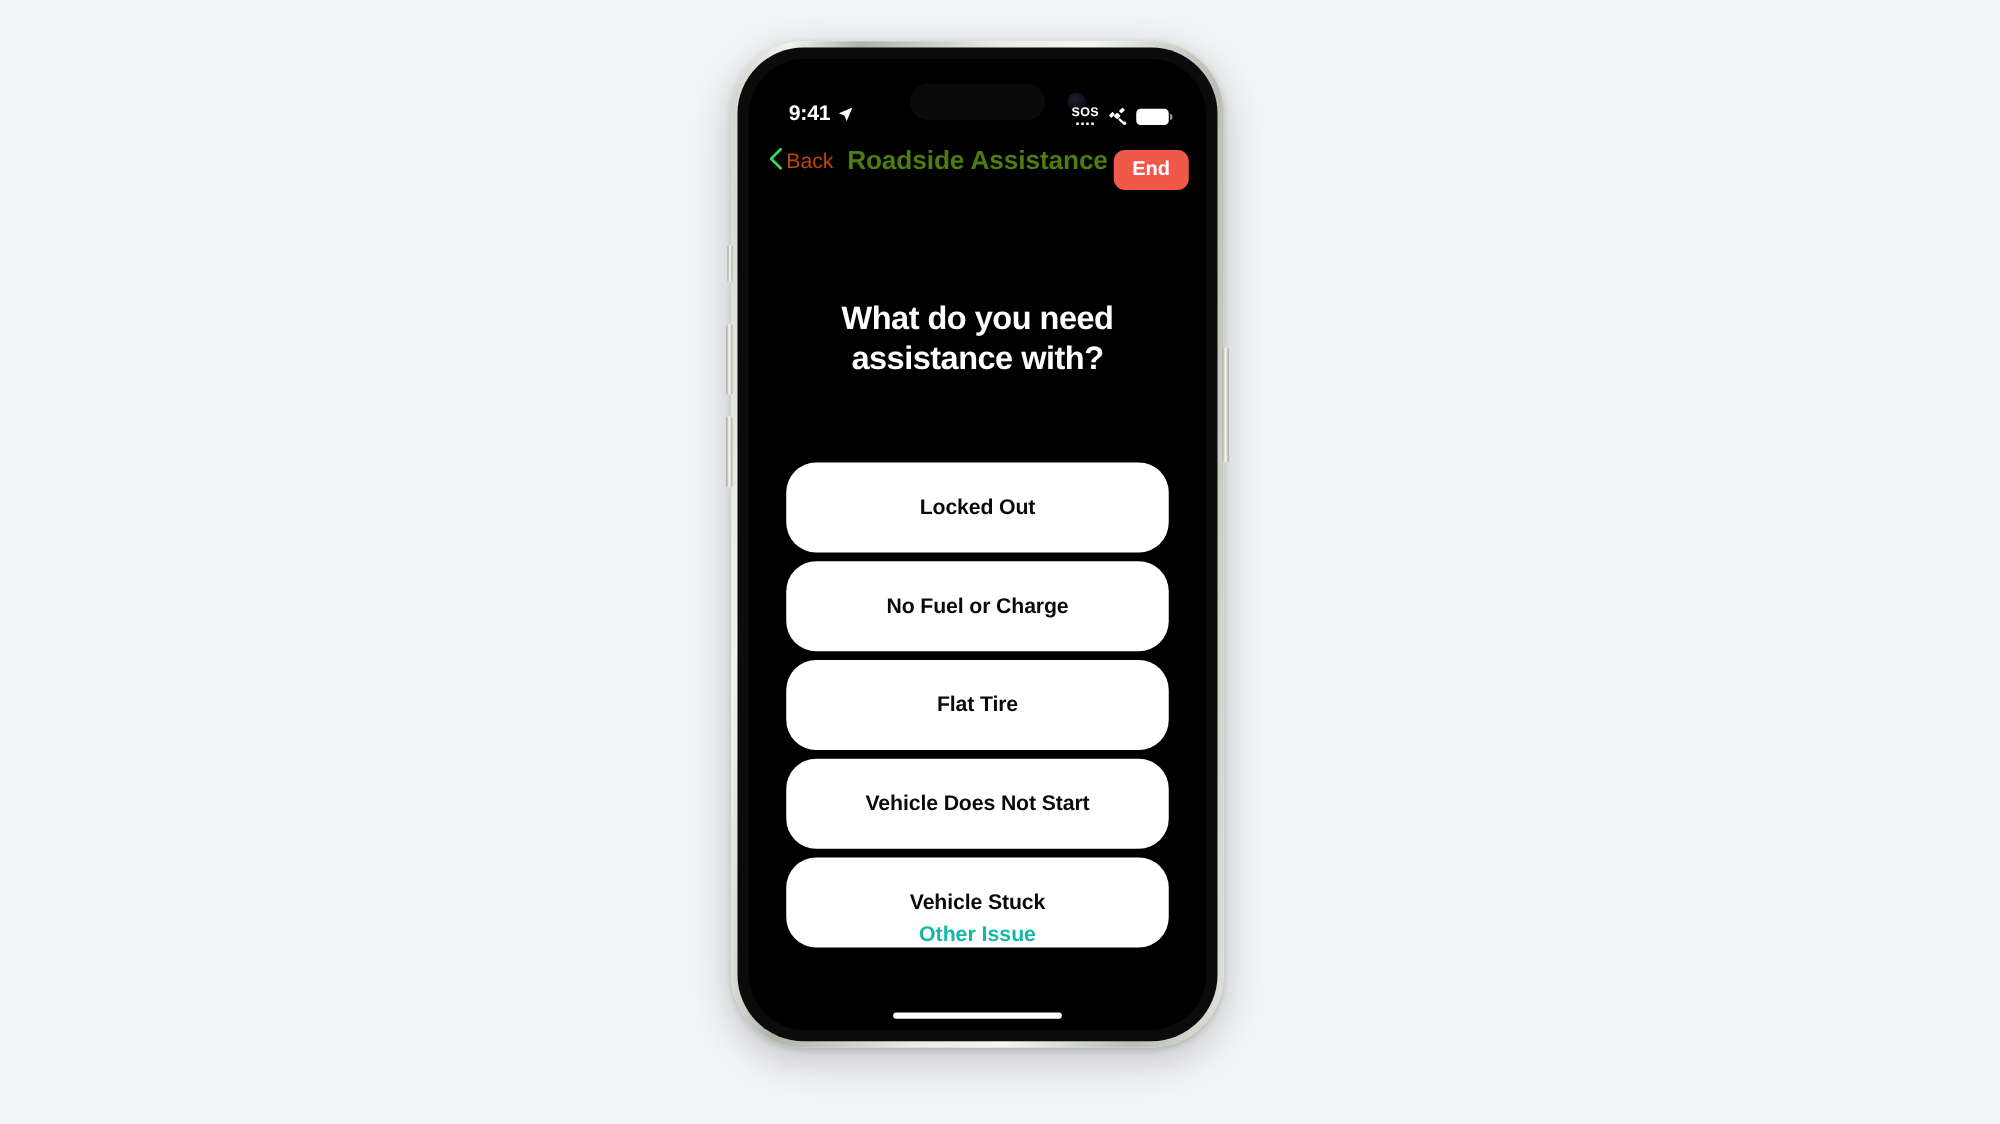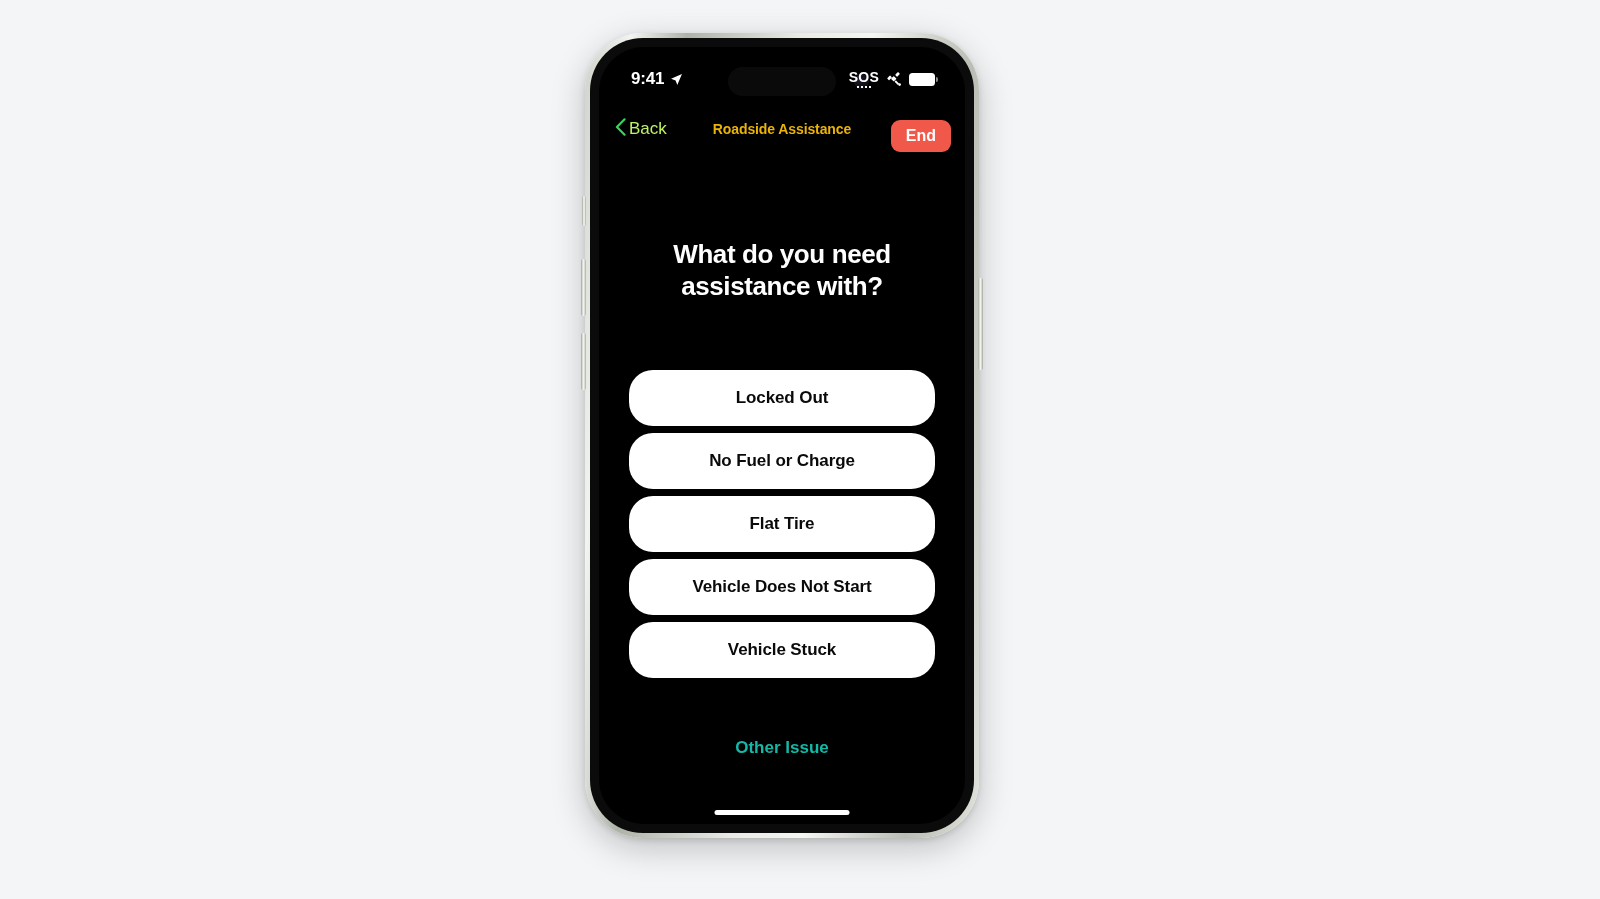--- a/index.html
+++ b/index.html
@@ -65,38 +65,38 @@
     top:27px;
     width:15px; height:15px;
     border-radius:50%;
     background:radial-gradient(circle at 40% 35%, #1b1b30 0%, #101018 55%, #070708 100%);
   }
 
   
   .statusbar {
     position:absolute;
     left:0; top:0; right:0; height:54px;
-    display:flex; align-items:center;
+    display:flex; align-items:flex-end;
     padding:0 30px 0 32px;
     color:#fff;
   }
   .sb-left { display:flex; align-items:center; gap:6px; }
   .sb-time {
     font-size:17px; font-weight:700;
     letter-spacing:-0.2px;
     padding-top:10px;
   }
   .sb-loc { padding-top:10px; display:flex; align-items:center; }
   .sb-spacer { flex:1; }
   .sb-right { display:flex; align-items:center; gap:7px; padding-top:10px; }
   .sos {
     display:flex; flex-direction:column; align-items:center; gap:1.5px;
   }
   .sos-text {
-    font-size:14px; font-weight:700; letter-spacing:0.2px; line-height:1;
+    font-size:10px; font-weight:700; letter-spacing:0.2px; line-height:1;
     color:#fff;
   }
   .sos-dots { display:flex; gap:1.5px; }
   .sos-dots i {
     width:2.5px; height:2.5px; background:#fff; display:block;
   }
   .sat { display:flex; align-items:center; }
   .battery {
     position:relative;
     width:26px; height:13px;
@@ -112,31 +112,31 @@
 
   
   .navbar {
     position:absolute;
     left:0; top:54px; right:0; height:56px;
     display:flex; align-items:center;
     padding:0 14px 0 10px;
   }
   .nav-back {
     display:flex; align-items:center; gap:3px;
-    color:#bef264;
+    color:#c2410c;
     font-size:17px; font-weight:400;
     cursor:pointer;
     padding:4px 6px;
   }
   .nav-title {
     position:absolute;
     left:0; right:0;
     text-align:center;
-    color:#eab308;
-    font-size:14px;
+    color:#4d7c0f;
+    font-size:21px;
     font-weight:700;
     letter-spacing:-0.1px;
     pointer-events:none;
   }
   .nav-spacer { flex:1; }
   .nav-end {
     position:relative; z-index:2;
     background:#f0584a;
     color:#fff;
     font-size:16px;
@@ -170,21 +170,21 @@
     margin-top:68px;
     width:306px;
     display:flex; flex-direction:column;
     gap:7px;
   }
   .option {
     background:#fff;
     color:#0a0a0a;
     border:none;
     border-radius:24px;
-    height:56px;
+    height:72px;
     font-size:17px;
     font-weight:700;
     letter-spacing:-0.1px;
     font-family:inherit;
     cursor:pointer;
     display:flex; align-items:center; justify-content:center;
   }
   .option.regular { font-weight:600; }
 
   .other-wrap {

